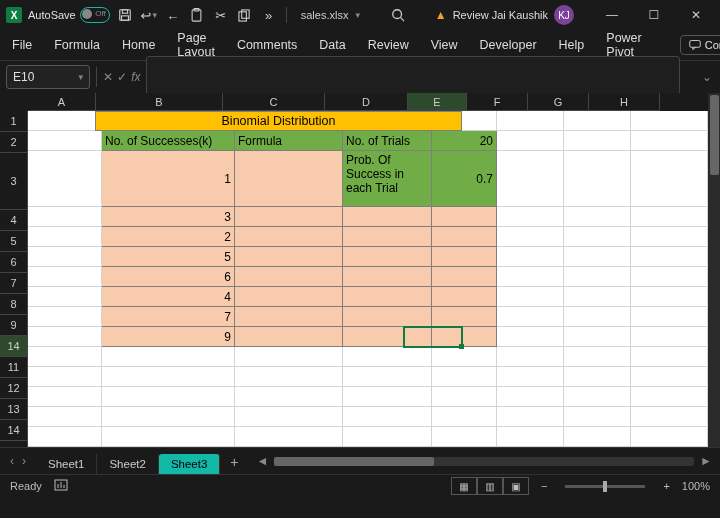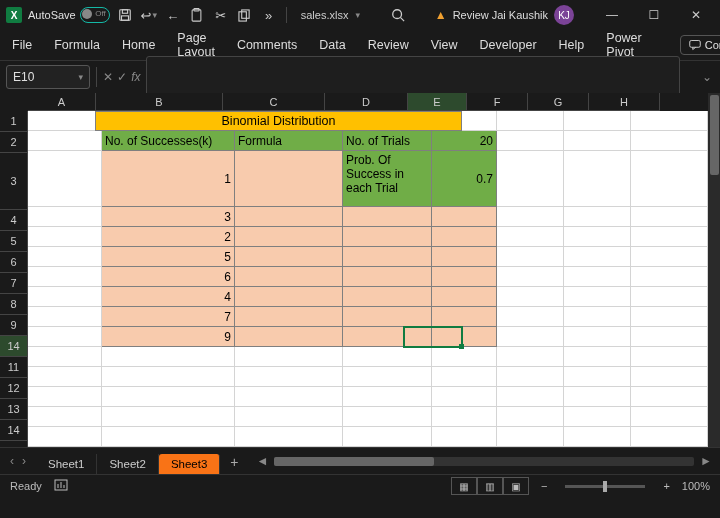--- a/index.html
+++ b/index.html
@@ -46,21 +46,21 @@
 .merged-title{position:absolute;top:0;left:67px;width:367px;height:20px;background:#ffc000;display:flex;align-items:center;justify-content:center;font-size:12.5px;color:#000;border:1px solid #7f7f7f;box-sizing:border-box}
 .sel{position:absolute;border:2px solid #107c41;box-sizing:border-box;pointer-events:none}
 .sel::after{content:"";position:absolute;right:-3px;bottom:-3px;width:5px;height:5px;background:#107c41}
 .marching{position:absolute;border:1px dashed #107c41;box-sizing:border-box;pointer-events:none}
 .vscroll{position:absolute;top:0;right:0;width:12px;height:100%;background:#2a2a2a}
 .vthumb{position:absolute;top:2px;right:1px;width:9px;height:80px;background:#666;border-radius:2px}
 .sheet-bar{height:26px;background:#1a1a1a;display:flex;align-items:center;border-top:1px solid #333}
 .sheet-nav{display:flex;gap:8px;padding:0 10px;color:#888}
 .sheet-tabs{display:flex;align-items:flex-end;height:100%;gap:0}
 .sheet-tab{padding:4px 12px;font-size:11.5px;color:#ccc;border-right:1px solid #333}
-.sheet-tab.active{background:#f97316;color:#000;border-top-left-radius:3px;border-top-right-radius:3px}
+.sheet-tab.active{background:#14b8a6;color:#000;border-top-left-radius:3px;border-top-right-radius:3px}
 .add-sheet{padding:4px 10px;color:#aaa;font-size:14px}
 .hscroll{flex:1;display:flex;align-items:center;padding:0 8px;gap:6px}
 .htrack{flex:1;height:9px;background:#333;border-radius:2px;position:relative}
 .hthumb{position:absolute;left:0;top:0;width:160px;height:9px;background:#666;border-radius:2px}
 .status-bar{height:22px;background:#1a1a1a;display:flex;align-items:center;padding:0 10px;gap:12px;font-size:11px;color:#bbb;border-top:1px solid #333}
 .status-bar .spacer{flex:1}
 .view-btns{display:flex;gap:0}
 .vb{width:24px;height:16px;border:1px solid #555;display:flex;align-items:center;justify-content:center;font-size:10px}
 .zoom-slider{width:80px;height:3px;background:#555;position:relative;margin:0 6px}
 .zoom-knob{position:absolute;left:38px;top:-4px;width:4px;height:11px;background:#aaa}

